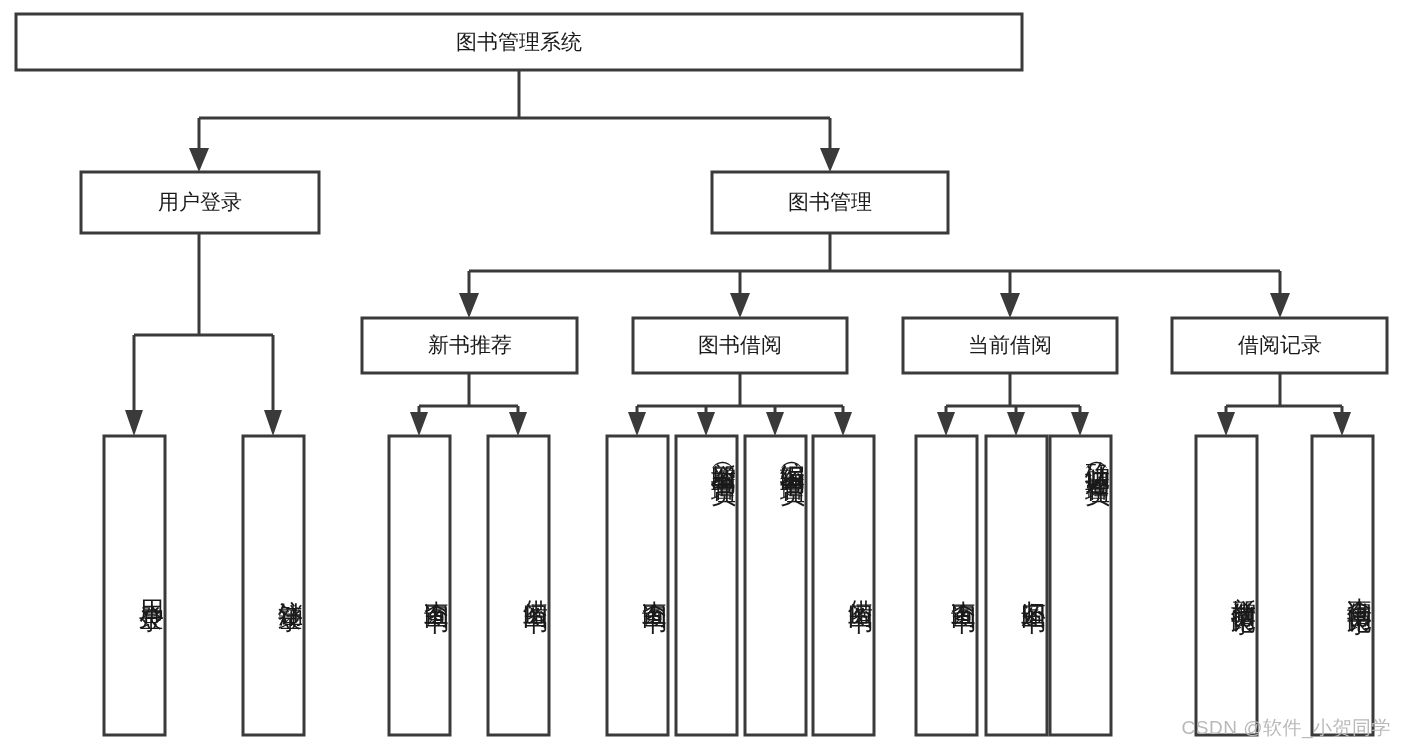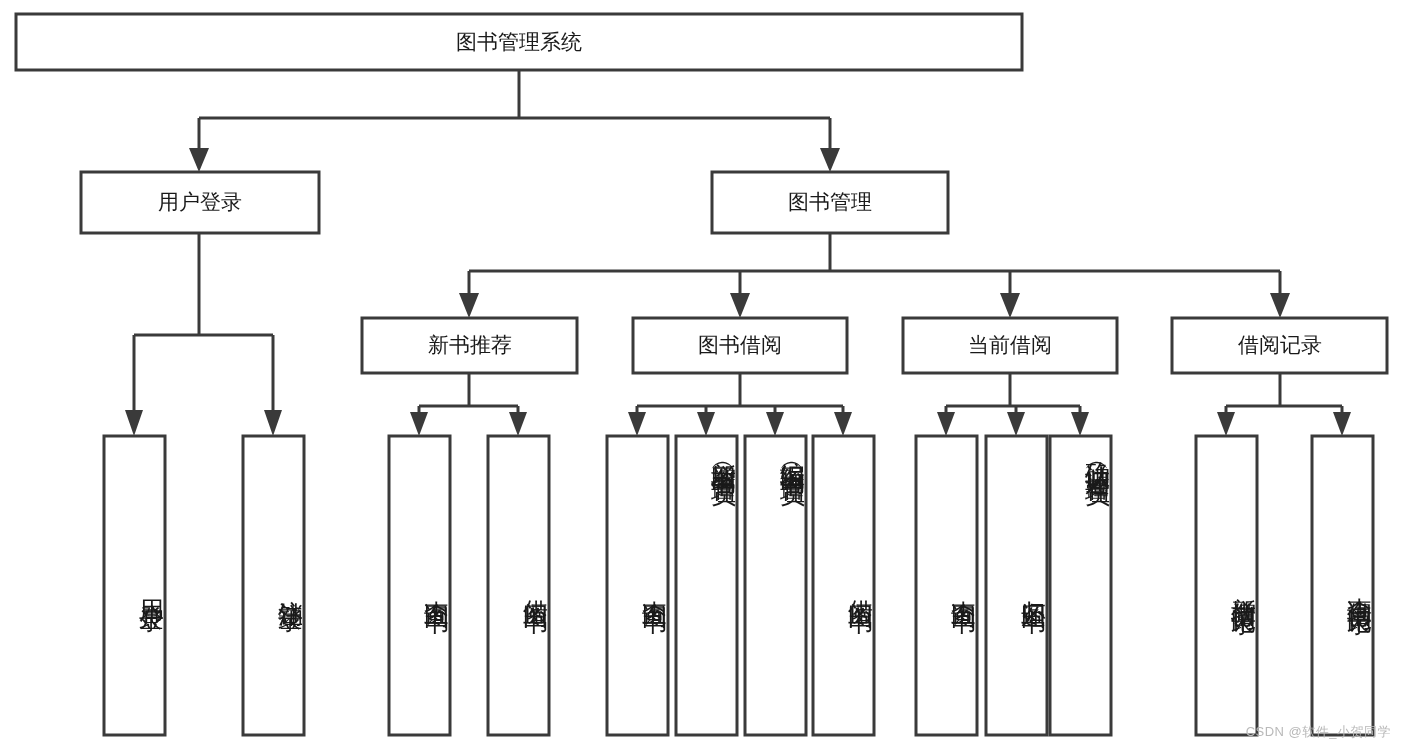--- a/index.html
+++ b/index.html
@@ -64,21 +64,21 @@
   .leaf-label.align-top {
     justify-content: flex-start;
     padding-top: 6px;
     box-sizing: border-box;
   }
   .watermark {
     position: absolute;
     right: 14px;
     bottom: 6px;
     font-family: "Liberation Sans", "DejaVu Sans", sans-serif;
-    font-size: 13px;
+    font-size: 19px;
     color: #b9b9b9;
     white-space: nowrap;
     letter-spacing: 0.5px;
   }
 </style>
 </head>
 <body>
 
 <div id="diagram-root">
 

